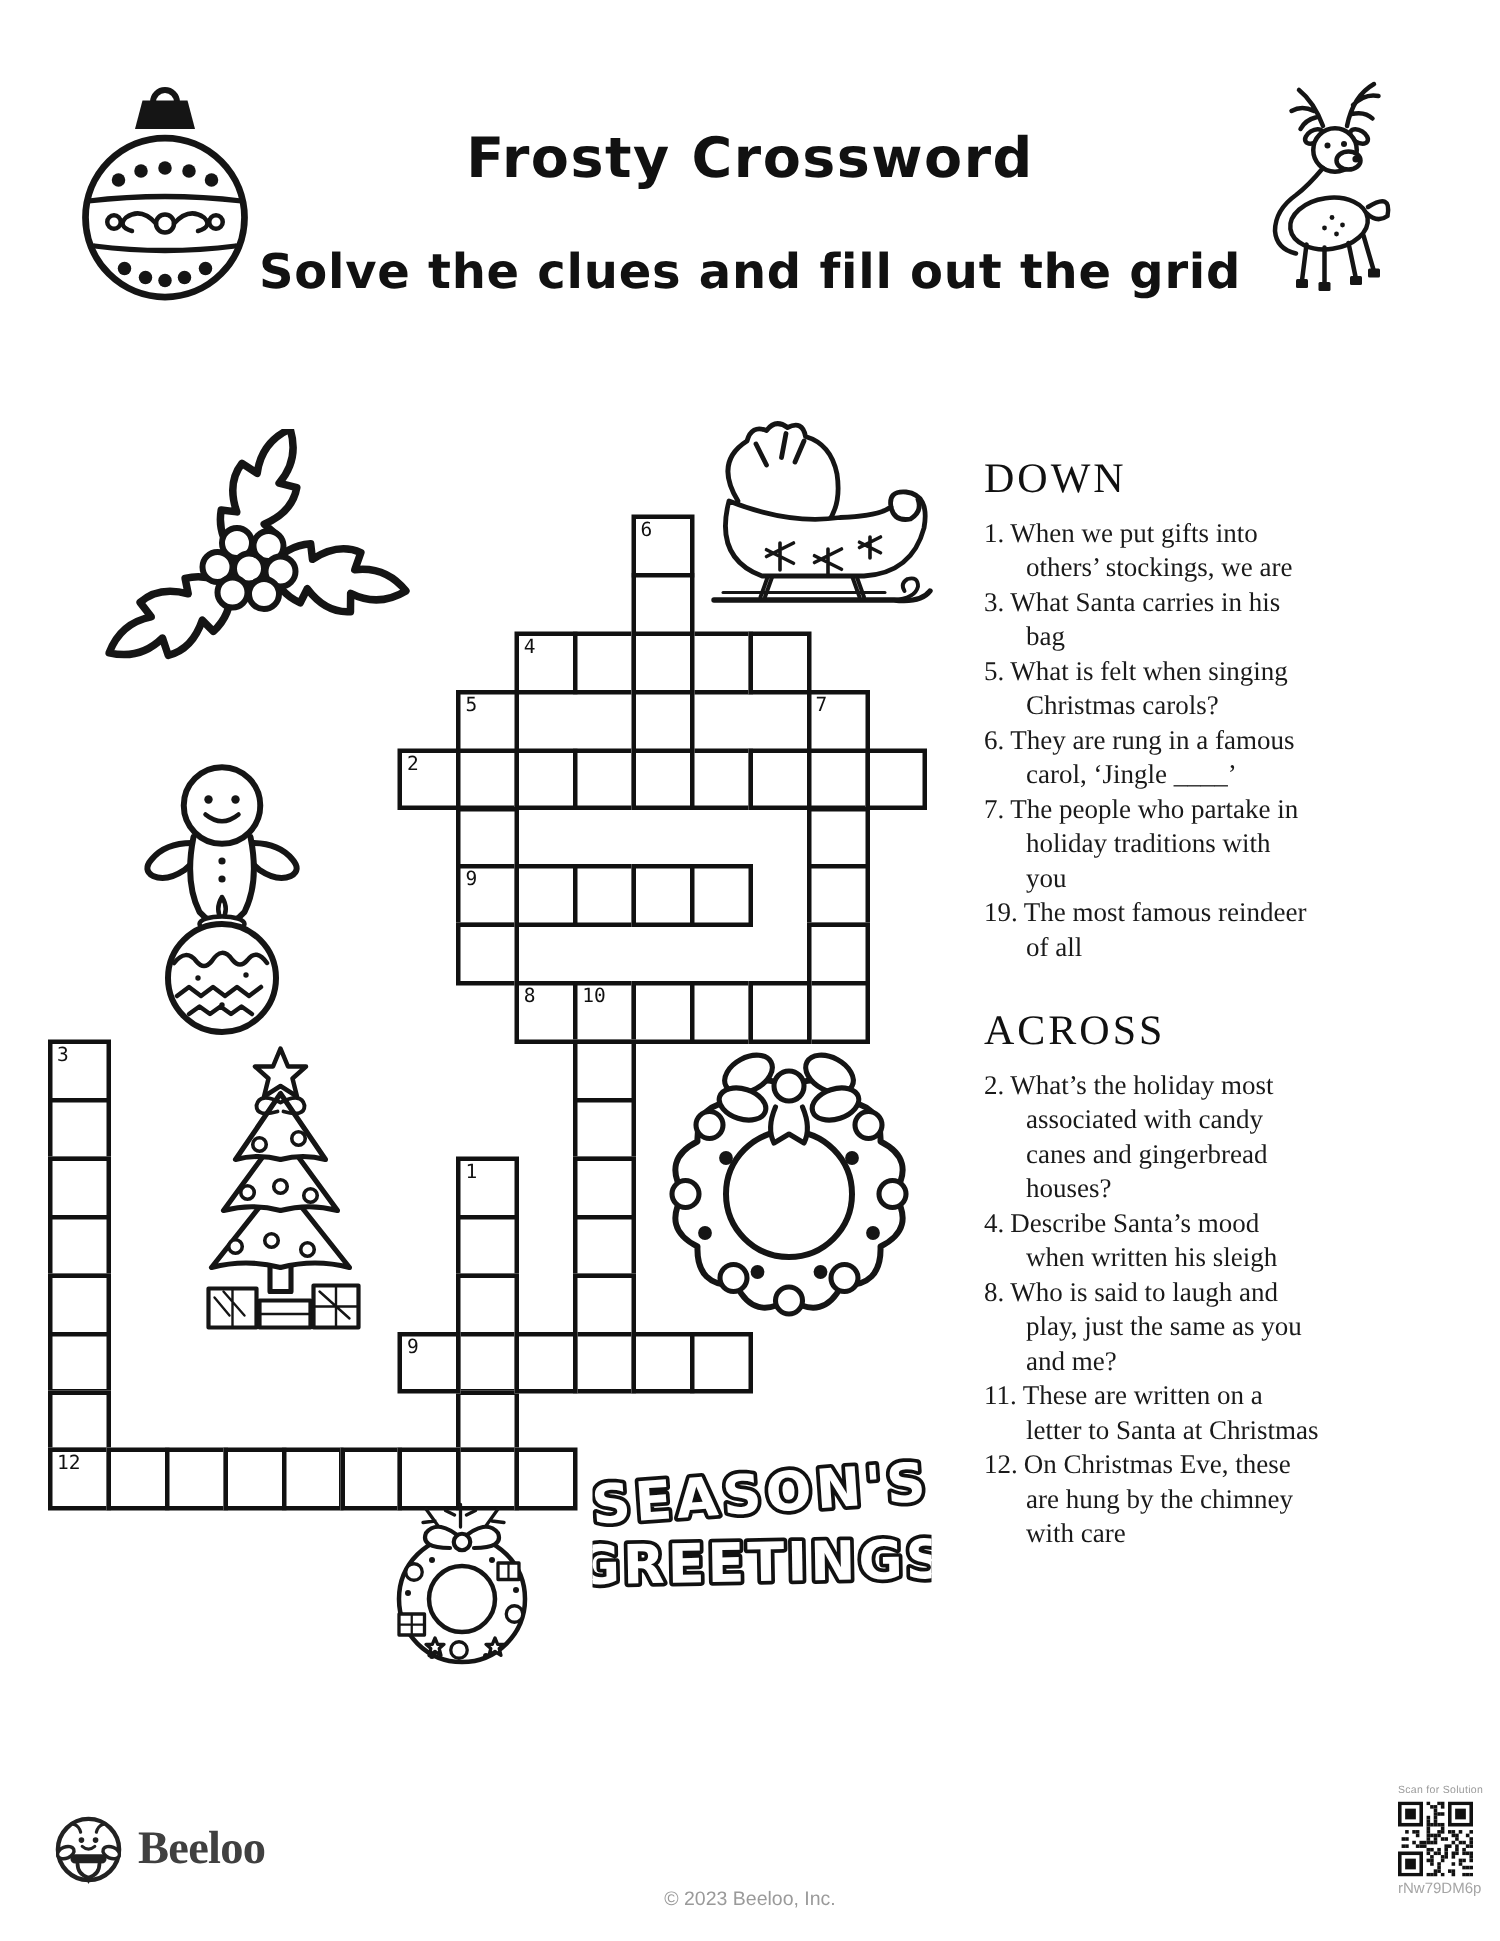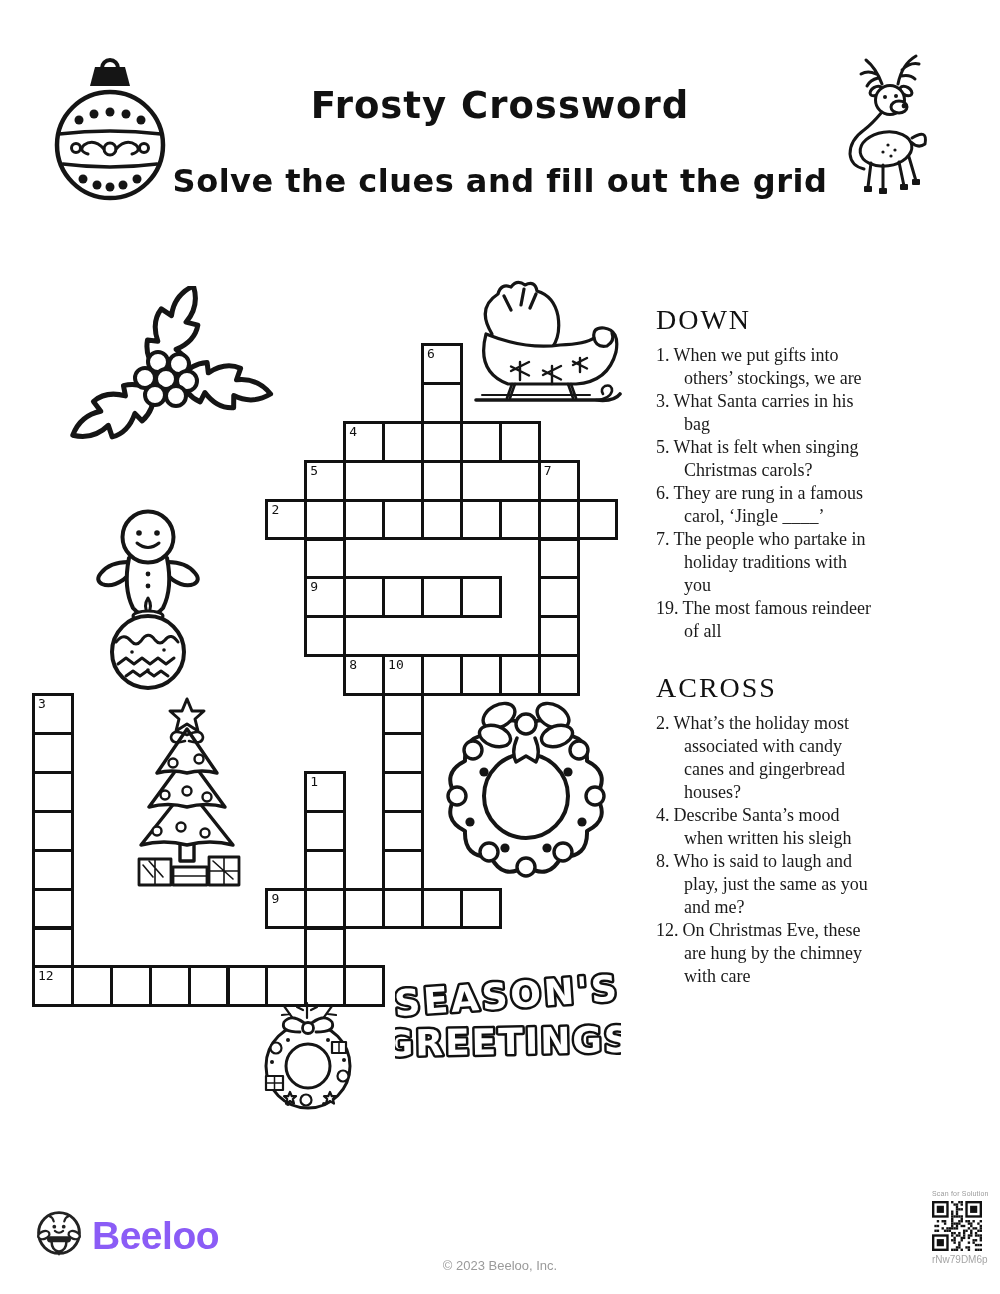--- a/index.html
+++ b/index.html
@@ -20,22 +20,22 @@
   .clues{left:656px;width:320px;}
   .clue-head{font-family:"Liberation Serif","DejaVu Serif",serif;font-size:28px;font-weight:400;
              letter-spacing:2px;line-height:1;}
   .clue-list{margin:10px 0 0 0;padding:0;list-style:none;
              font-family:"Liberation Serif","DejaVu Serif",serif;font-size:18px;line-height:1.28;color:#1a1a1a;}
   .clue-list li{padding-left:28px;text-indent:-28px;}
   #down-list{width:215px;}
   #across-list{width:224px;}
   .num{margin-right:4px;}
   
-  .brand{left:92px;top:1214px;font-family:Liberation Sans, sans-serif;font-weight:800;
-         font-size:39px;letter-spacing:-0.5px;color:#8b5cf6;}
+  .brand{left:92px;top:1214px;font-family:Liberation Serif, serif;font-weight:800;
+         font-size:31px;letter-spacing:-0.5px;color:#404040;}
   .copyright{left:0;right:0;top:1258px;text-align:center;font-size:13px;color:#9a9a9a;}
   .qrbox{left:912px;top:1190px;width:60px;text-align:left;color:#9a9a9a;margin-left:20px;}
   .qrcap{font-size:7px;letter-spacing:0.2px;}
   .qrid{font-size:10px;margin-top:3px;color:#a5a5a5;}
   svg{display:block;}
   text.bubble{font-family:"DejaVu Sans",sans-serif;font-weight:700;fill:#fff;stroke:#111;
               paint-order:stroke;stroke-linejoin:round;}
 </style>
 </head>
 <body>
@@ -331,20 +331,21 @@
         <li><span class="num">7.</span><span>The people who partake in holiday traditions with you</span></li>
         <li><span class="num">19.</span><span>The most famous reindeer of all</span></li>
       </ul>
   </div>
   <div class="abs clues" style="top:674px;">
     <div class="clue-head">ACROSS</div>
     <ul class="clue-list" id="across-list">
         <li><span class="num">2.</span><span>What’s the holiday most associated with candy canes and gingerbread houses?</span></li>
         <li><span class="num">4.</span><span>Describe Santa’s mood when written his sleigh</span></li>
         <li><span class="num">8.</span><span>Who is said to laugh and play, just the same as you and me?</span></li>
+        <li><span class="num">11.</span><span>These are written on a letter to Santa at Christmas</span></li>
         <li><span class="num">12.</span><span>On Christmas Eve, these are hung by the chimney with care</span></li>
       </ul>
   </div>
 
   <div class="abs" style="left:395px;top:968px;">
     <svg width="226" height="100" viewBox="0 0 226 100">
       <text class="bubble" x="113" y="40" text-anchor="middle" font-size="36" letter-spacing="3" stroke-width="5" transform="rotate(-4 113 40)">SEASON'S</text>
       <text class="bubble" x="113" y="86" text-anchor="middle" font-size="36" letter-spacing="2" stroke-width="5" transform="rotate(-1 113 86)">GREETINGS</text>
     </svg>
   </div>

